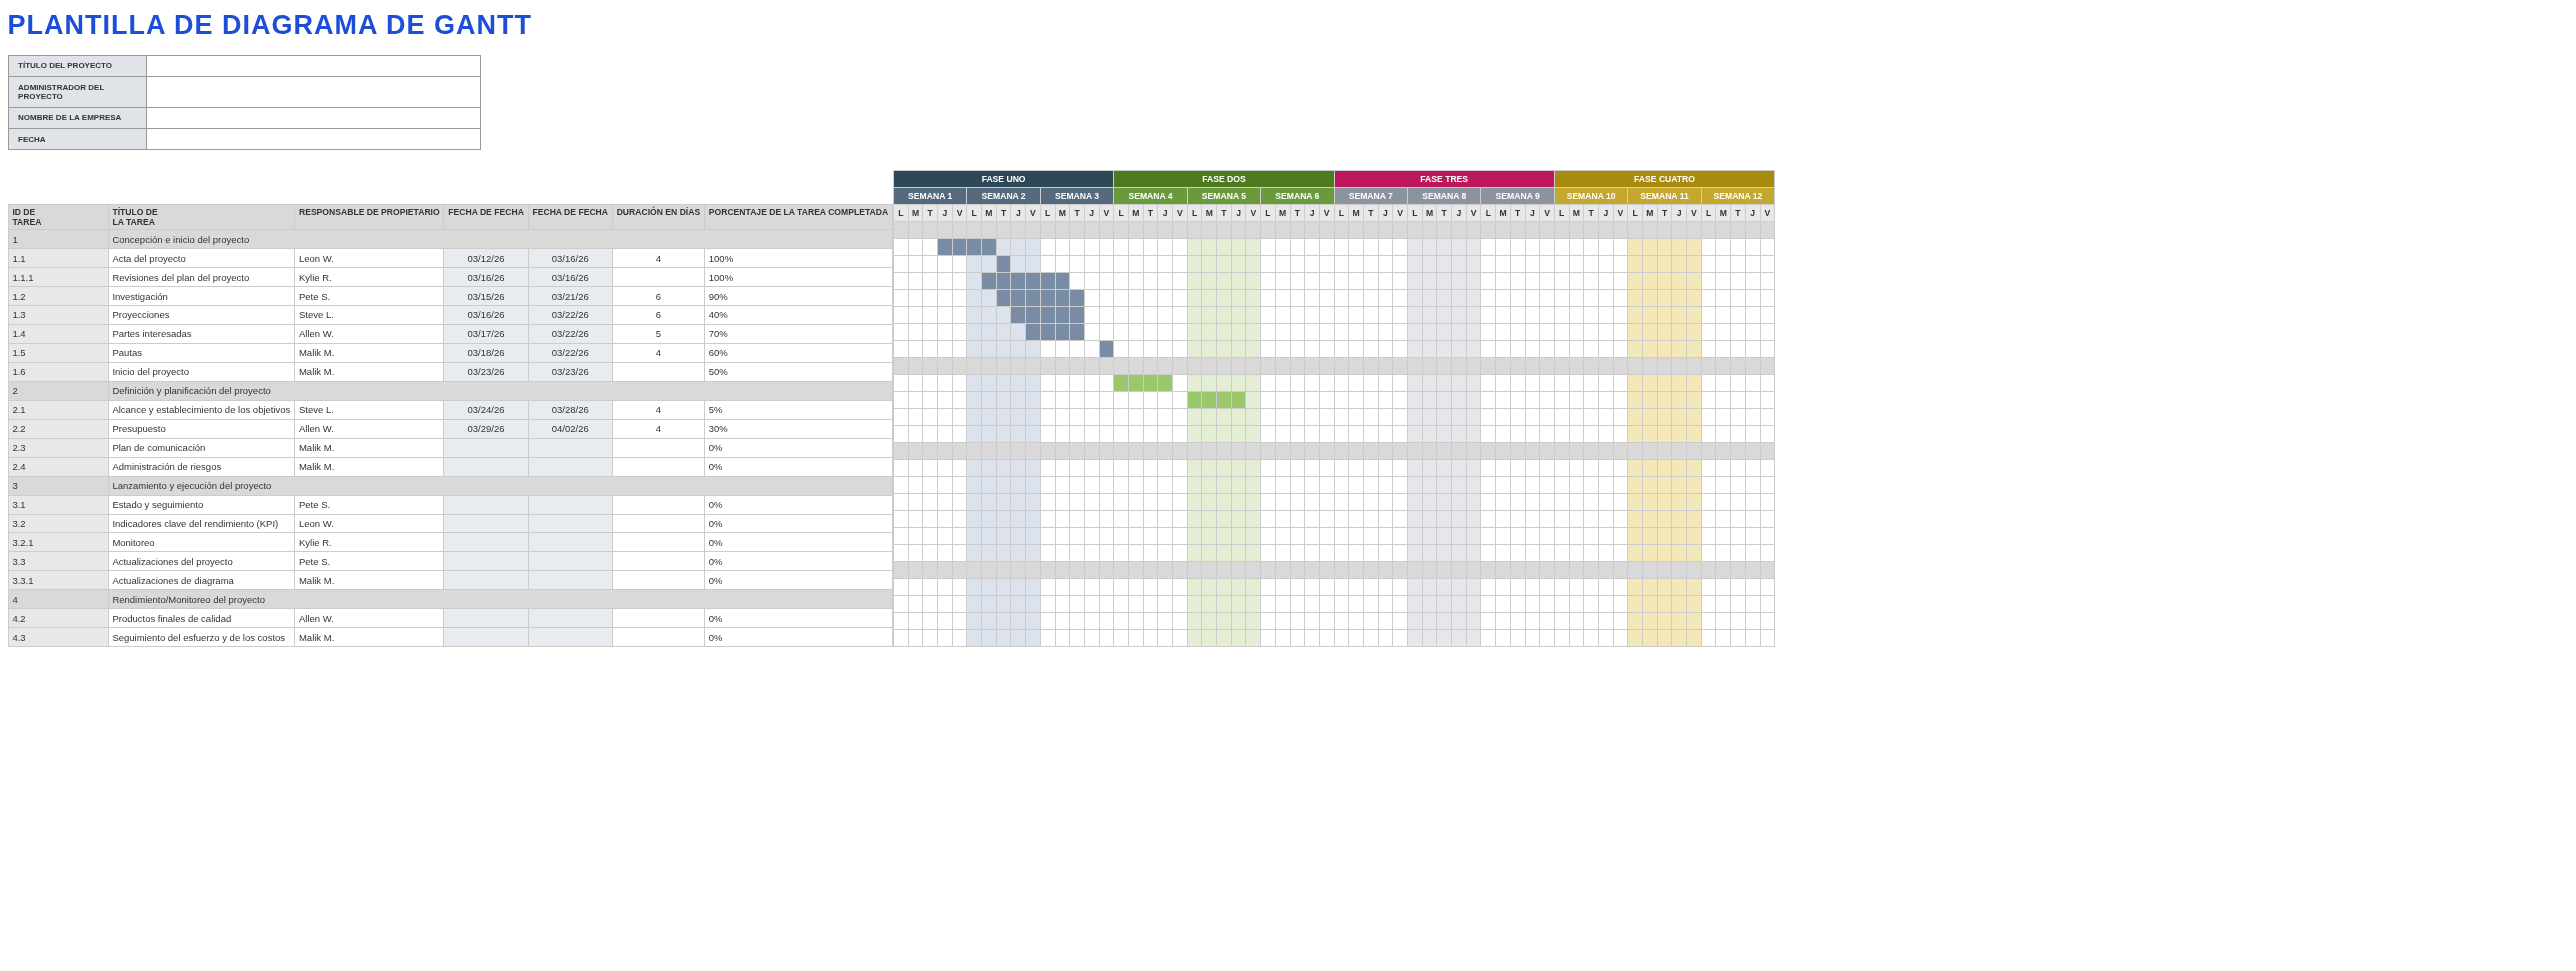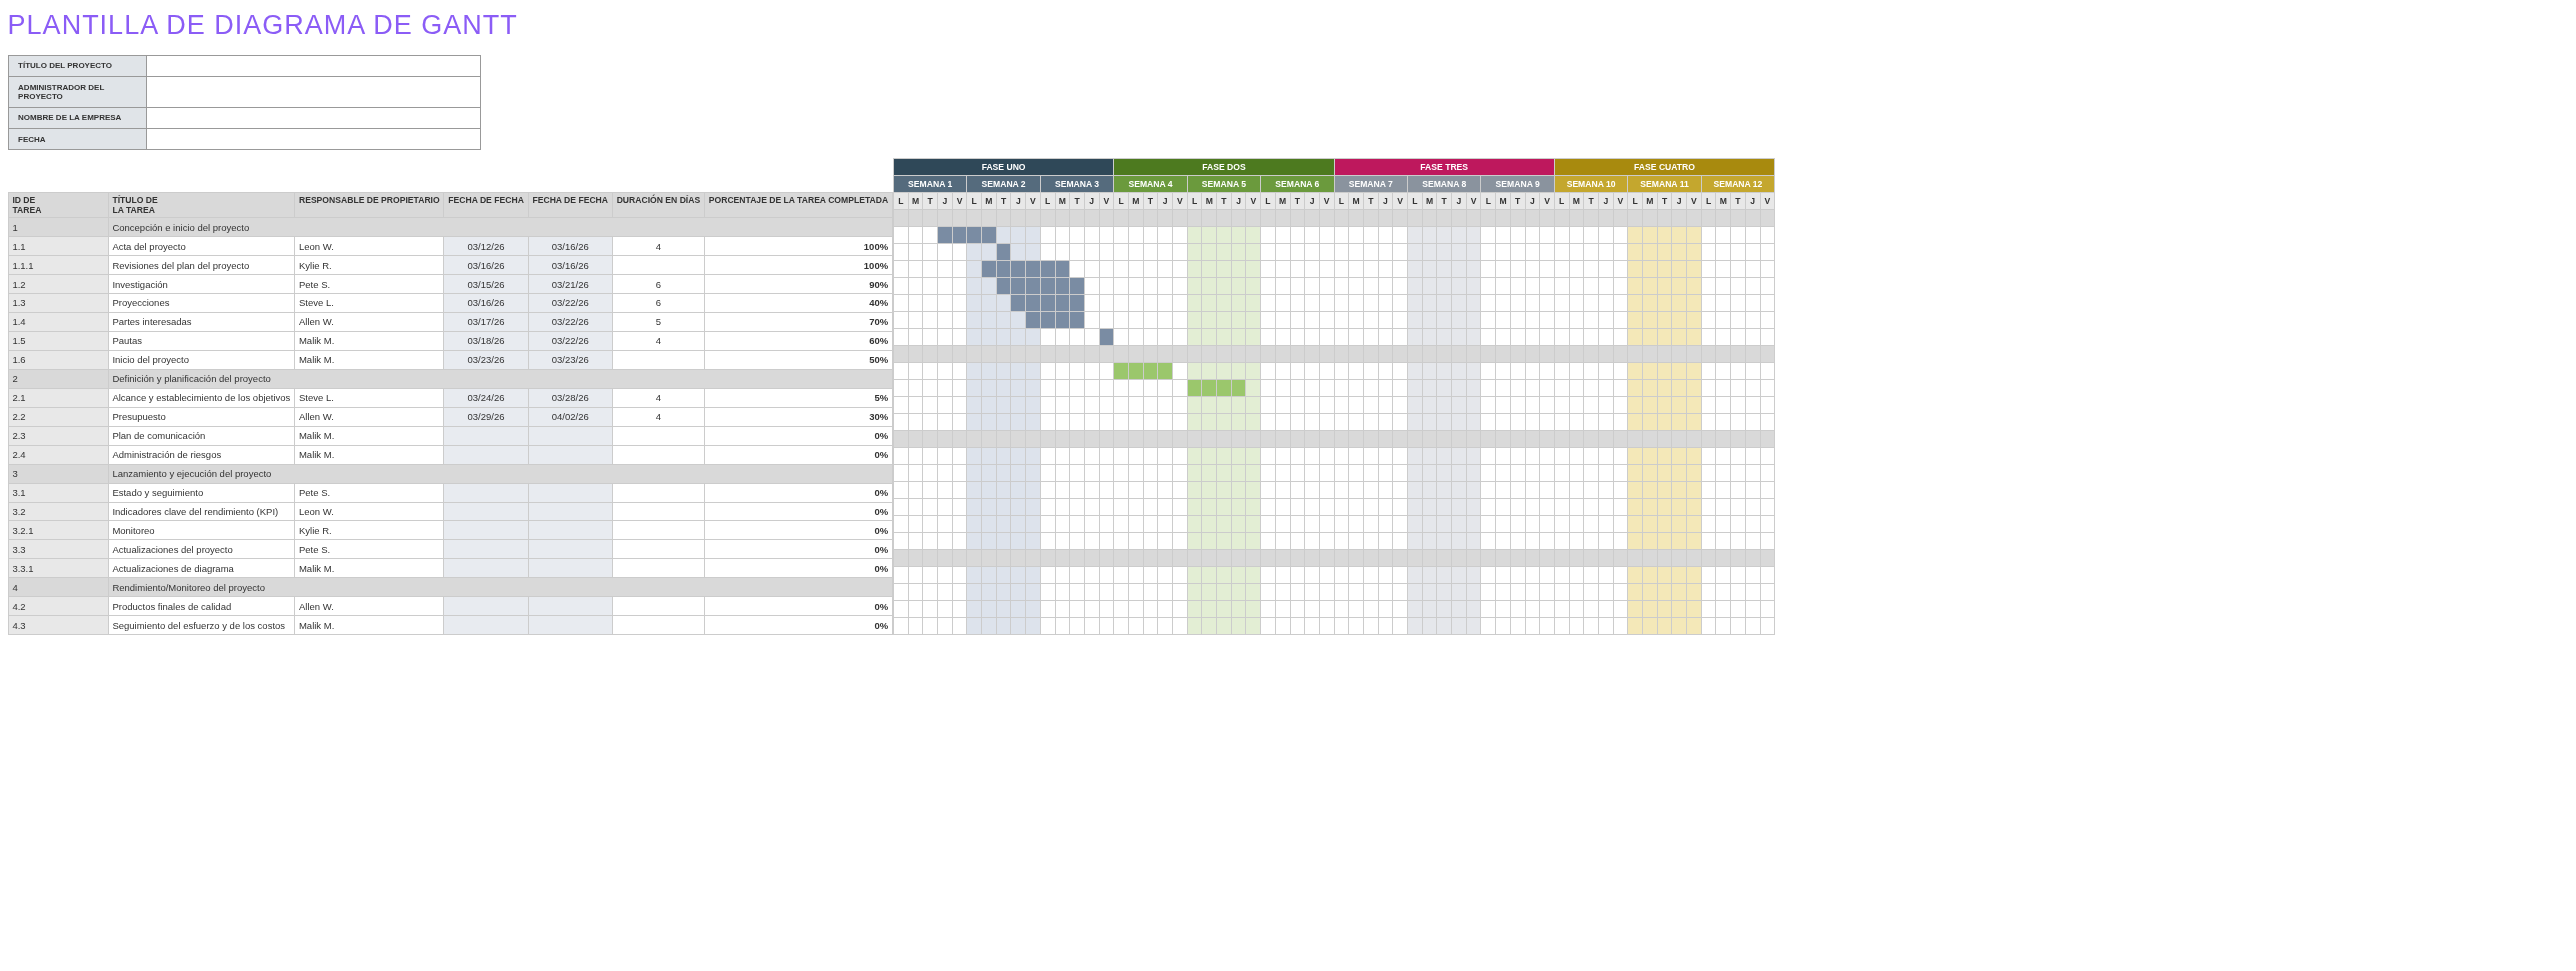--- a/index.html
+++ b/index.html
@@ -1,35 +1,35 @@
 <!DOCTYPE html>
 <html><head>
 <meta charset="utf-8">
 <style>
 * { box-sizing: border-box; margin: 0; padding: 0; }
 body { font-family: Arial, sans-serif; font-size: 10.5px; background: #fff; color: #333; }
-.page-title { font-size: 27px; font-weight: normal; color: #8b5cf6; padding: 9.5px 7.6px 14.3px 7.6px; letter-spacing: 1px; }
-.header-box { border-collapse: collapse; margin-bottom: 8px; margin-left: 7.6px; }
+.page-title { font-size: 27px; font-weight: bold; color: #1d4ed8; padding: 9.5px 7.6px 14.3px 7.6px; letter-spacing: 1px; }
+.header-box { border-collapse: collapse; margin-bottom: 20px; margin-left: 7.6px; }
 .header-box td { border: 1px solid #999; padding: 5.7px 9.5px; font-size: 8.6px; }
 .header-box .label-cell { background: #E0E4E8; font-weight: bold; width: 138px; font-size: 8px; }
 .header-box .value-cell { background: #fff; width: 334px; }
 .main-area { display: flex; padding-left: 7.6px; }
 .task-table { border-collapse: collapse; table-layout: fixed; }
 .task-table th, .task-table td { border: 1px solid #ccc; padding: 1.9px 3.8px; height: 17px; font-size: 9.5px; text-align: left; overflow: hidden; white-space: nowrap; }
 .task-table th { background: #D9D9D9; font-weight: bold; font-size: 8.6px; vertical-align: top; line-height: 1.2; margin-top: 11px; }
 .task-table th.top-blank { background: #fff; border-top: none; border-left: none; border-right: none; height: 34px; }
 .col-id { width: 100px; }
 .col-title { width: 162px; }
 .col-owner { width: 62px; }
 .col-start { width: 46px; text-align: center; }
 .col-end { width: 46px; text-align: center; }
 .col-dur { width: 48px; text-align: center; }
 .col-pct { width: 100px; text-align: center; font-weight: bold; }
 .task-table td.center { text-align: center; }
-.task-table td.pct { text-align: right; font-weight: bold; }
+.task-table td.pct { text-align: left; font-weight: normal; }
 .section-row td { background: #D9D9D9; }
 .id-cell { background: #E8E8E8; }
 .shade-lt { background: #E8EBF0; }
 .gantt-table { border-collapse: collapse; table-layout: fixed; }
 .gantt-table td, .gantt-table th { border: 1px solid #ccc; padding: 0; height: 17px; width: 14.7px; text-align: center; font-size: 8.6px; }
 .phase-header { height: 17px; color: #fff; font-weight: bold; font-size: 9.5px; }
 .phase-1 { background: #2F4858; }
 .phase-2 { background: #4D7A1F; }
 .phase-3 { background: #be185d; }
 .phase-4 { background: #A88A0E; }

